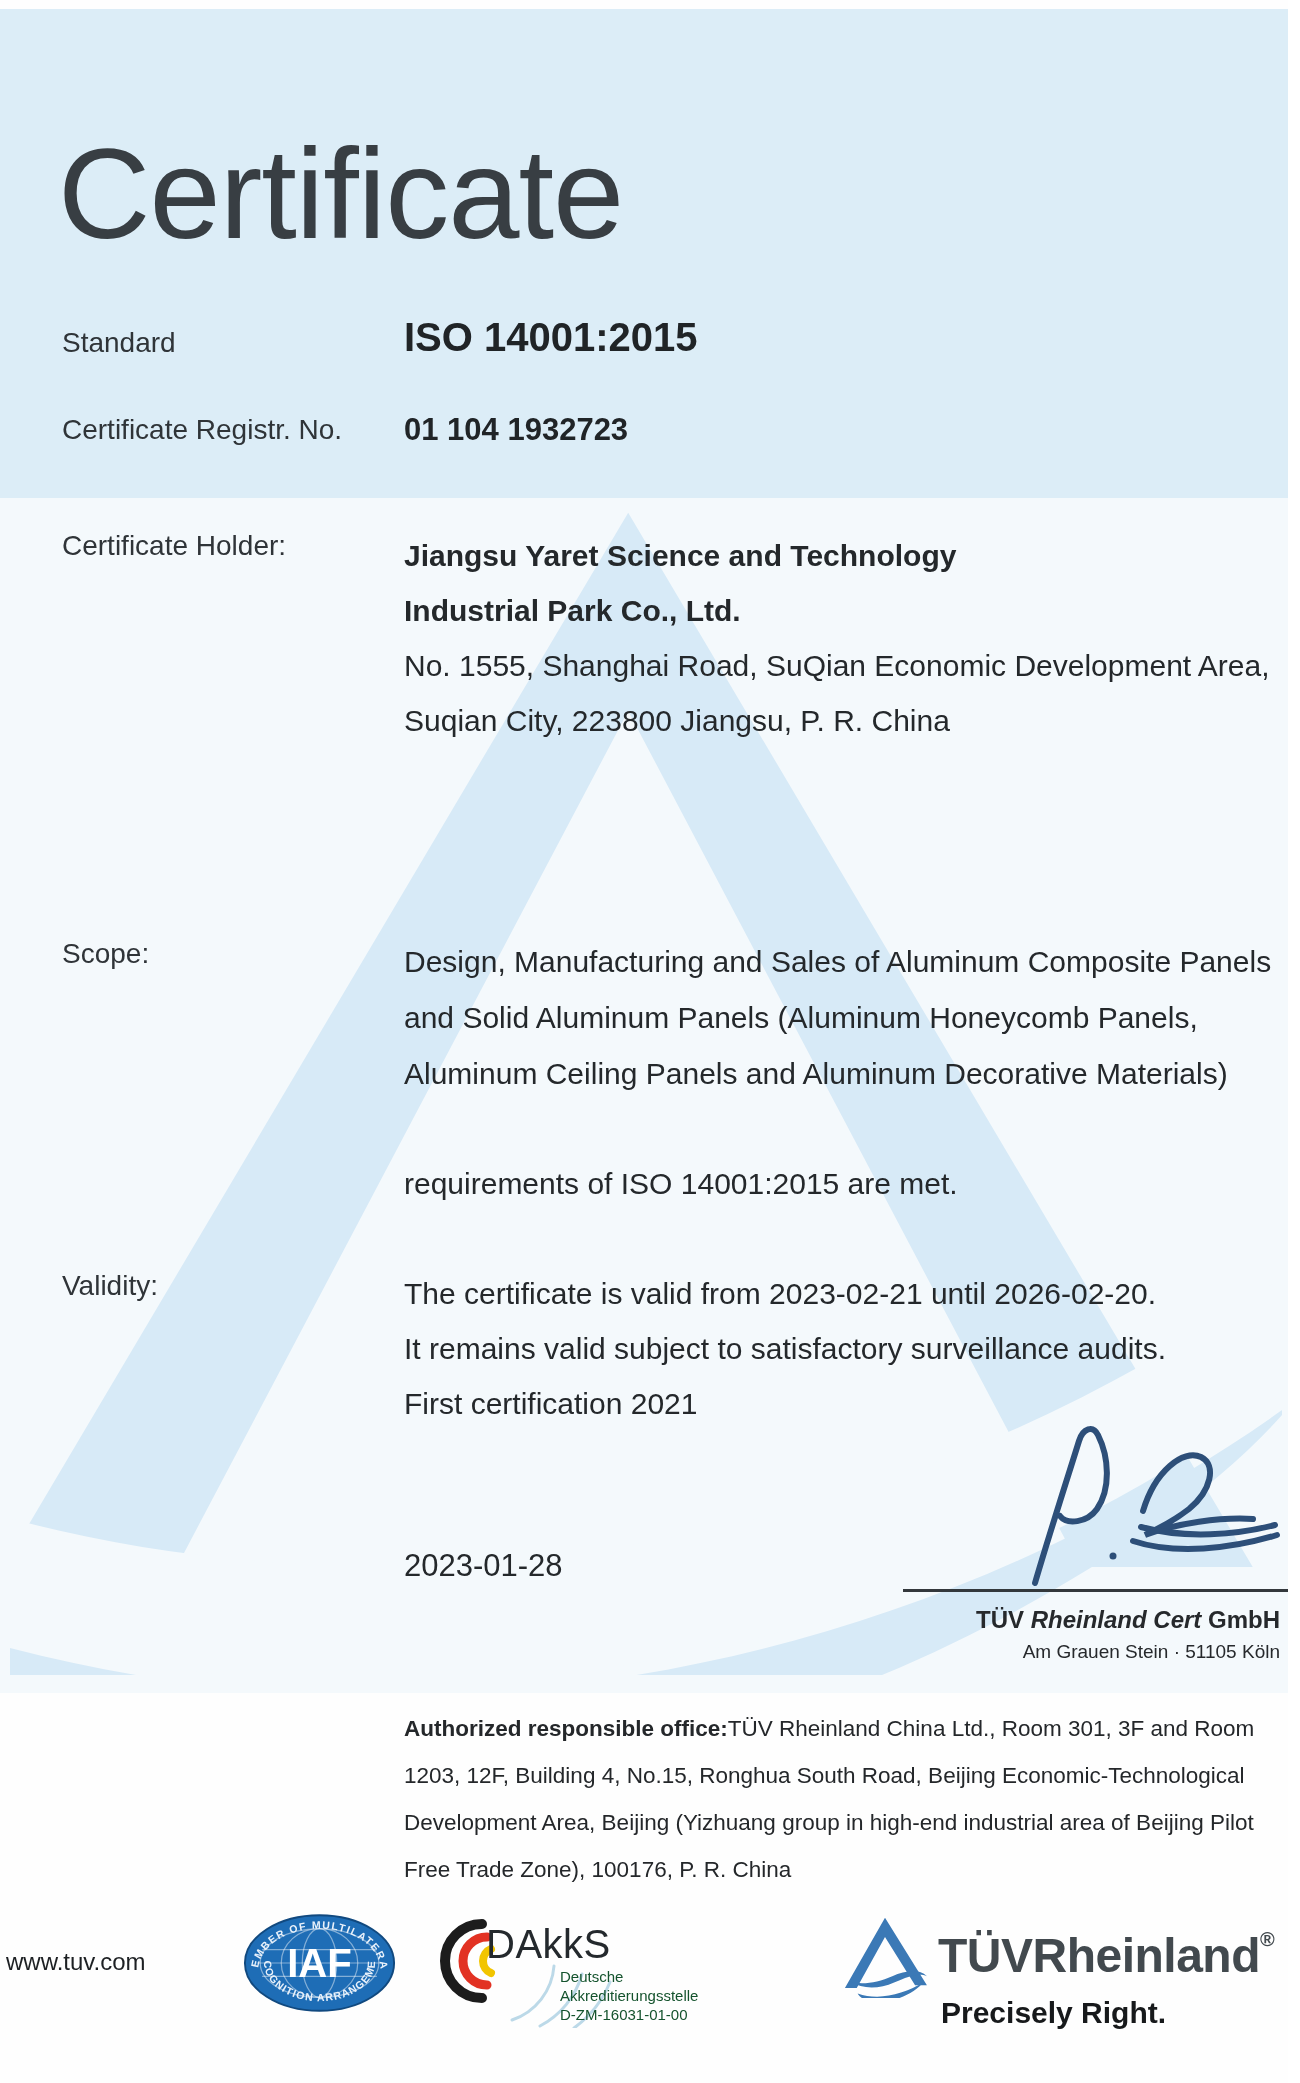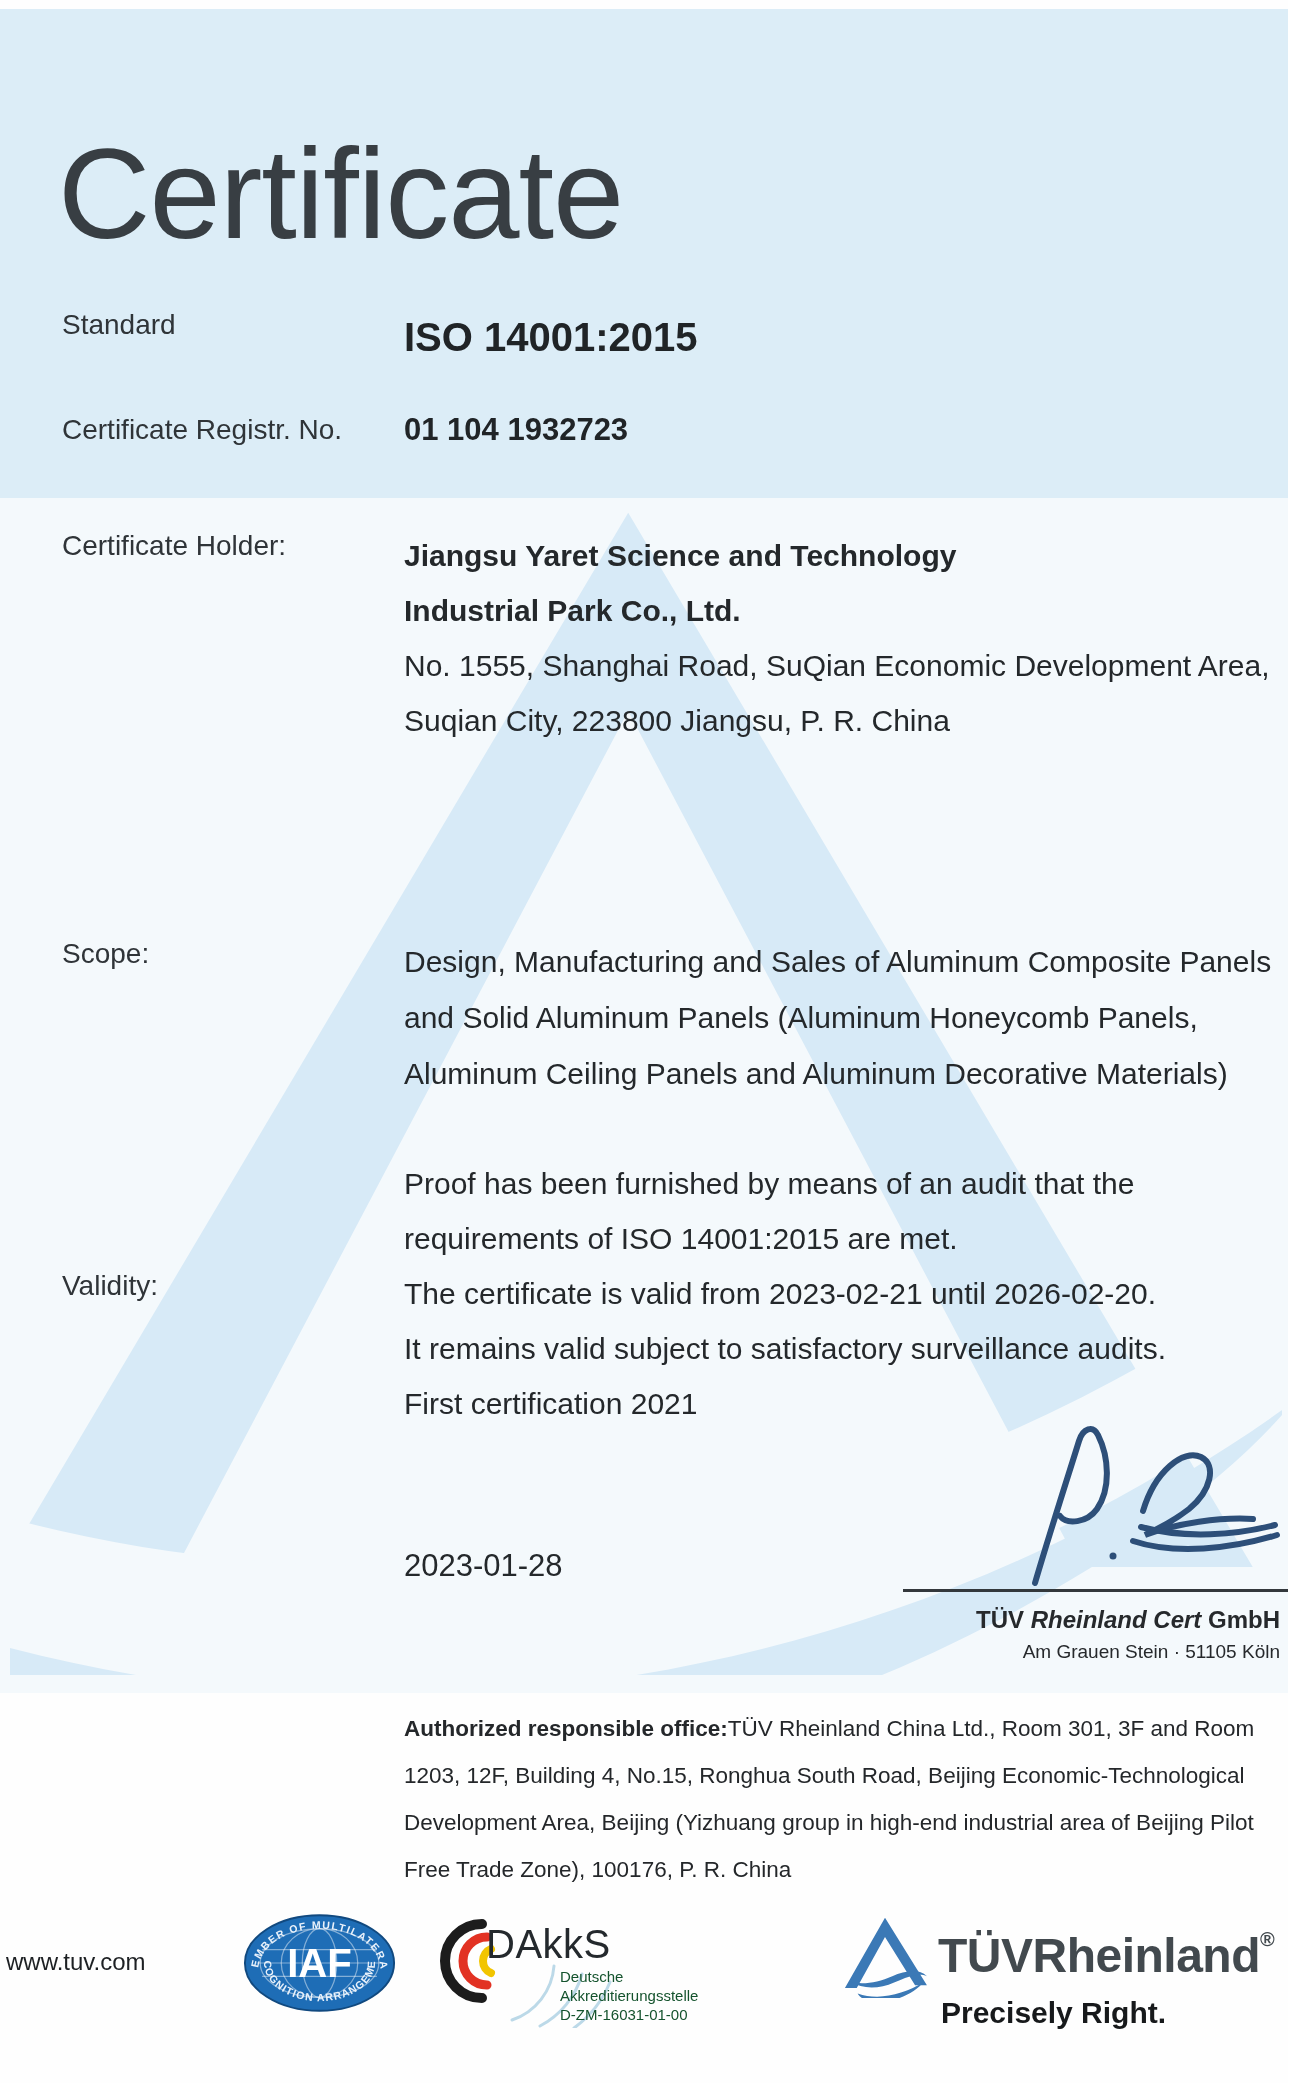--- a/index.html
+++ b/index.html
@@ -44,21 +44,21 @@
   <div class="tint"></div>
 
   <svg class="watermark" viewBox="0 0 1000 920" preserveAspectRatio="none" aria-hidden="true">
     <path fill="#d7eaf7" d="M486,6 L977,835 L841,835 L486,162 L131,835 L-5,835 Z"></path>
     <path fill="#f4f9fc" d="M-25,790 C300,885 690,830 1010,600 L1010,692 C690,928 300,975 -25,882 Z"></path>
     <path fill="#d7eaf7" d="M-25,892 C300,985 690,935 1008,706 C940,790 780,890 620,945 C420,1005 120,995 -25,935 Z"></path>
   </svg>
 
   <h1 class="title">Certificate</h1>
 
-  <div class="lbl" style="top:309px">Standard</div>
+  <div class="lbl" style="top:327px">Standard</div>
   <div class="val iso" style="top:315px">ISO 14001:2015</div>
 
   <div class="lbl" style="top:414px">Certificate Registr. No.</div>
   <div class="val regno" style="top:412px">01 104 1932723</div>
 
   <div class="lbl" style="top:530px">Certificate Holder:</div>
   <div class="val block" style="top:528px">
     <div class="b">Jiangsu Yaret Science and Technology</div>
     <div class="b">Industrial Park Co., Ltd.</div>
     <div>No. 1555, Shanghai Road, SuQian Economic Development Area,</div>
@@ -66,21 +66,20 @@
   </div>
 
   <div class="lbl" style="top:938px">Scope:</div>
   <div class="val block s" style="top:934px">
     <div>Design, Manufacturing and Sales of Aluminum Composite Panels</div>
     <div>and Solid Aluminum Panels (Aluminum Honeycomb Panels,</div>
     <div>Aluminum Ceiling Panels and Aluminum Decorative Materials)</div>
   </div>
 
   <div class="val block" style="top:1156px">
-    <div>Proof has been furnished by means of an audit that the</div>
     <div>requirements of ISO 14001:2015 are met.</div>
   </div>
 
   <div class="lbl" style="top:1270px">Validity:</div>
   <div class="val block" style="top:1266px">
     <div>The certificate is valid from 2023-02-21 until 2026-02-20.</div>
     <div>It remains valid subject to satisfactory surveillance audits.</div>
     <div>First certification 2021</div>
   </div>
 

